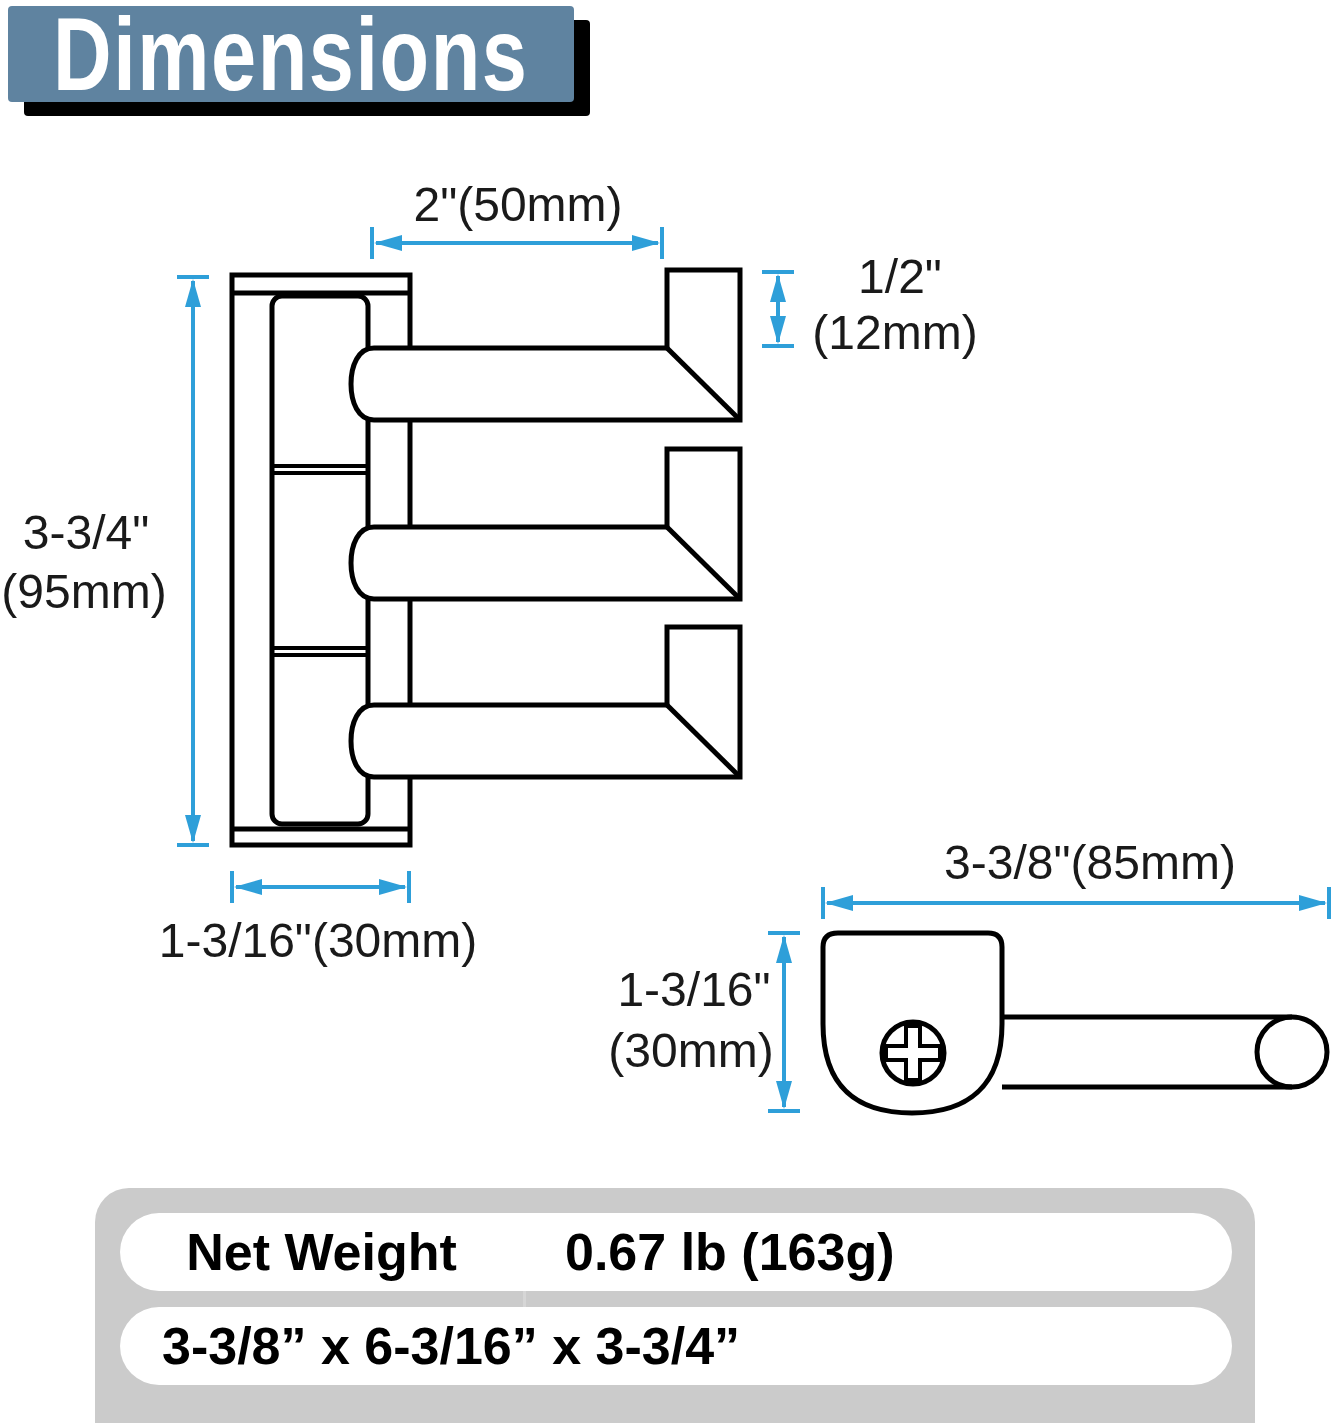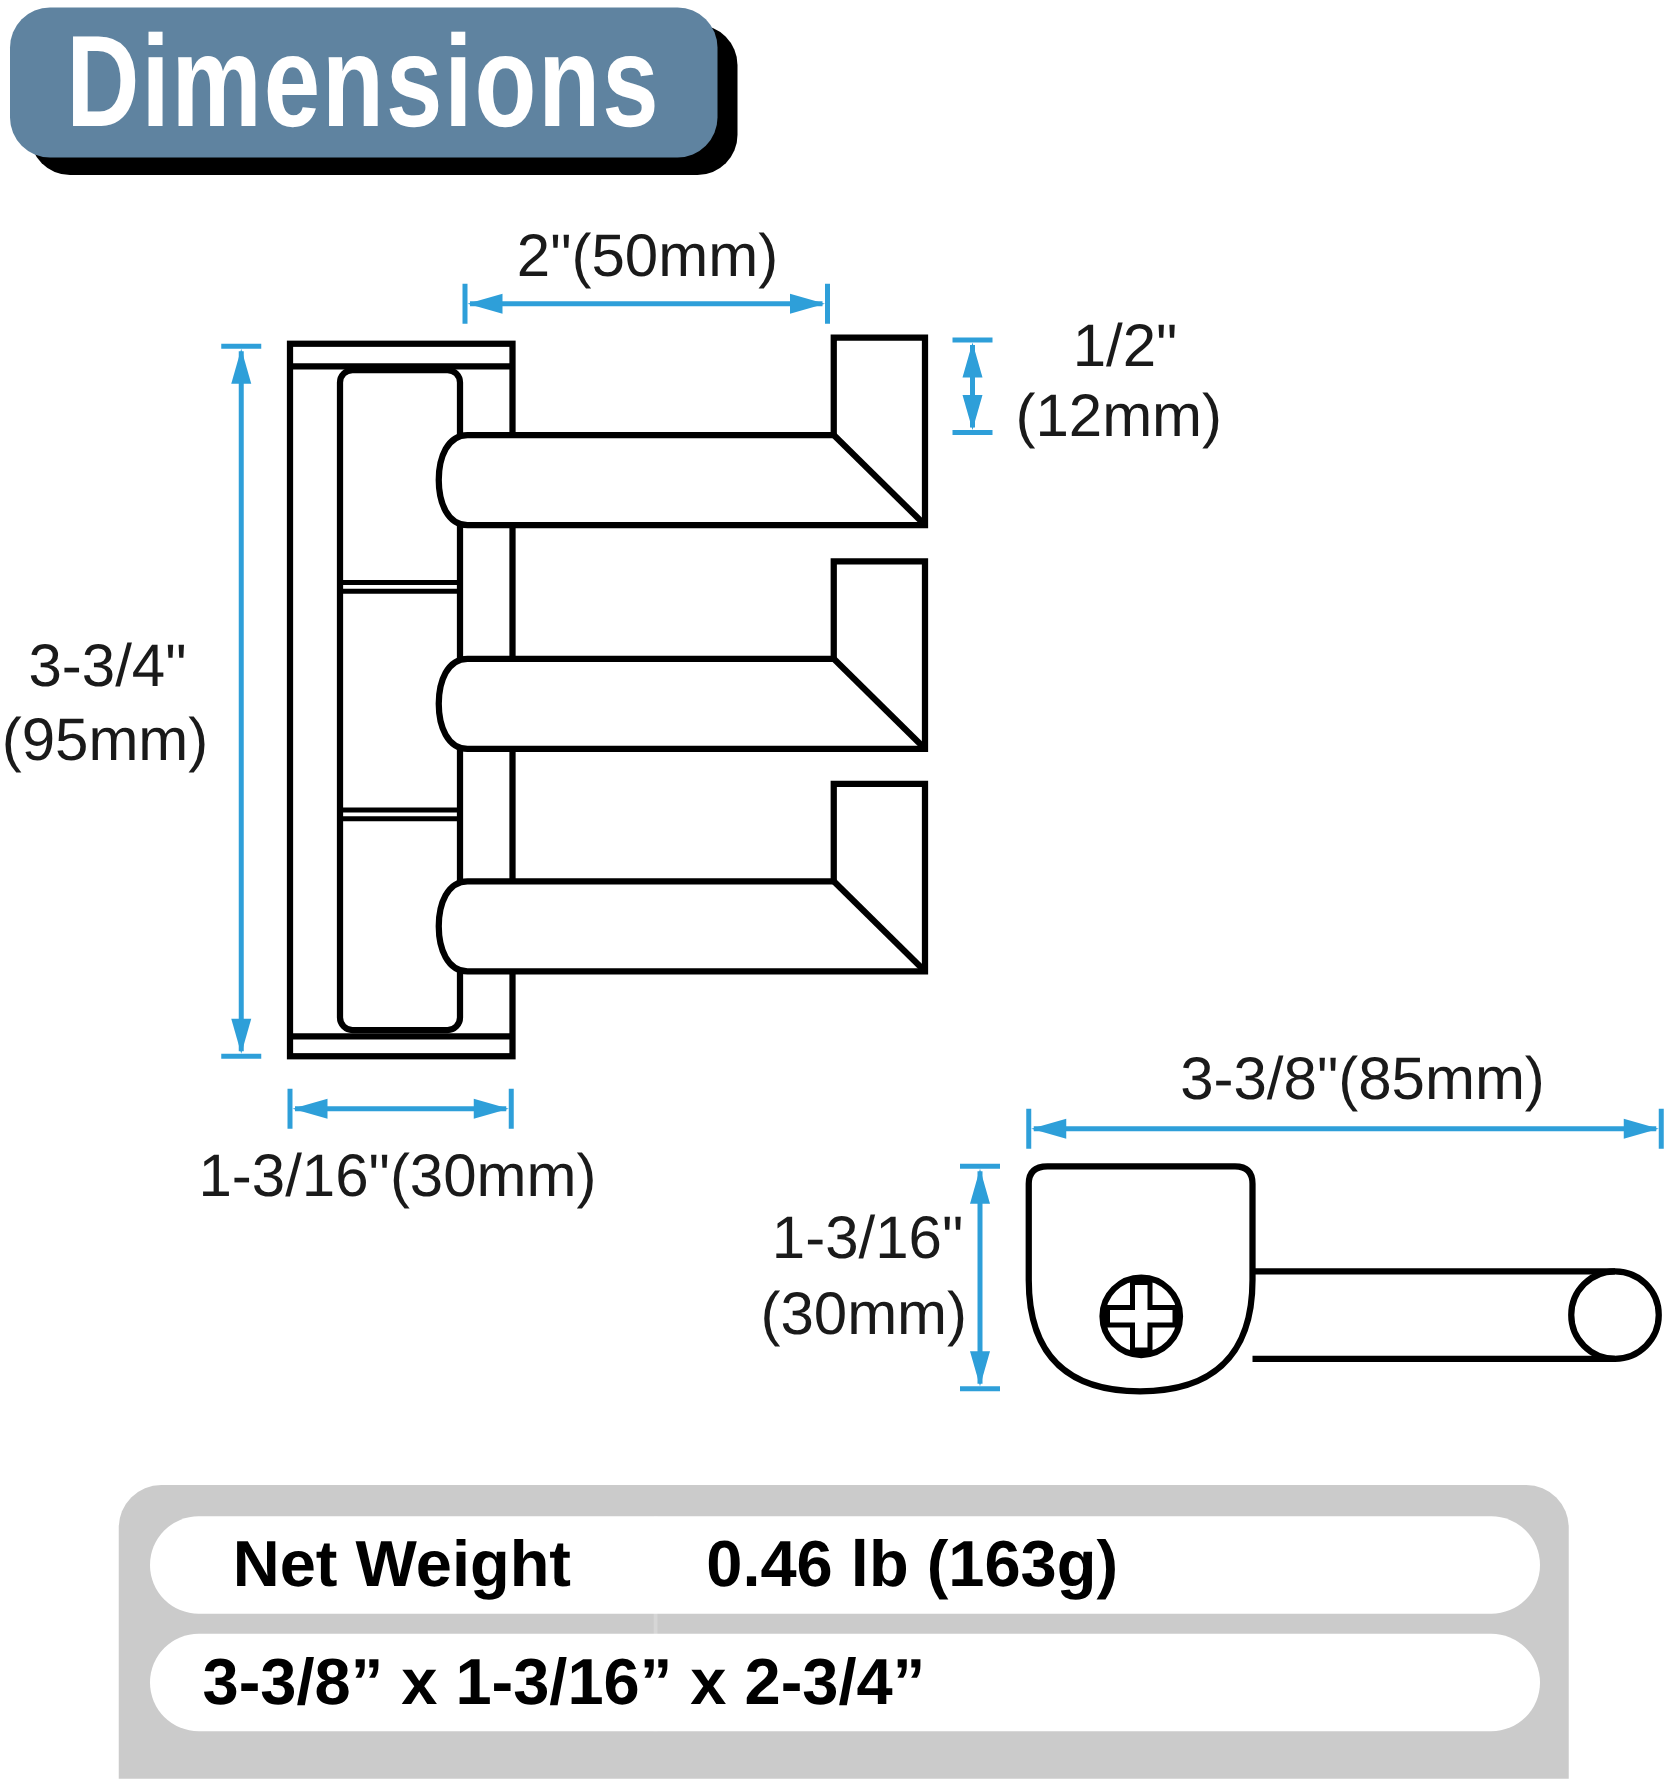--- a/index.html
+++ b/index.html
@@ -1,21 +1,21 @@
 <!DOCTYPE html>
 <html><head>
 <meta charset="utf-8">
 <style>
   html,body{margin:0;padding:0;background:#ffffff;}
   body{width:1335px;height:1423px;position:relative;overflow:hidden;
        font-family:"Liberation Sans",sans-serif;}
 
   
-  .banner{position:absolute;left:8px;top:6px;width:566px;height:120px;
-          background:#5f83a0;border-radius:32px;box-shadow:16px 14px 0 #000;
+  .banner{position:absolute;left:8px;top:6px;width:566px;height:96px;
+          background:#5f83a0;border-radius:4px;box-shadow:16px 14px 0 #000;
           display:flex;align-items:center;justify-content:center;}
   .banner span{font-weight:bold;font-size:104px;color:#fff;line-height:1;
                letter-spacing:2px;transform:scaleX(0.78);white-space:nowrap;}
 
   
   .drawing{position:absolute;left:0;top:0;width:1335px;height:1423px;}
   .art{stroke:#000;stroke-width:5;fill:#fff;}
   .artline{stroke:#000;stroke-width:5;fill:none;}
   .jointline{stroke:#000;stroke-width:4;fill:none;}
   .dim{stroke:#2e9fd9;stroke-width:4;fill:none;}
@@ -130,18 +130,18 @@
     <polygon class="dimarrow" points="784,1109 776,1081 792,1081"></polygon>
     <text class="dimtext" x="694" y="1006" text-anchor="middle">1-3/16"</text>
     <text class="dimtext" x="691" y="1067" text-anchor="middle">(30mm)</text>
   </g>
 </svg>
 
 <div class="spec-table">
   <div class="spec-divider"></div>
   <div class="spec-row r1">
     <div class="spec-label">Net Weight</div>
-    <div class="spec-value">0.46 lb (163g)</div>
+    <div class="spec-value">0.67 lb (163g)</div>
   </div>
   <div class="spec-row r2">
-    <div class="spec-value">3-3/8” x 1-3/16” x 2-3/4”</div>
+    <div class="spec-value">3-3/8” x 6-3/16” x 3-3/4”</div>
   </div>
 </div>
 
 </body></html>

